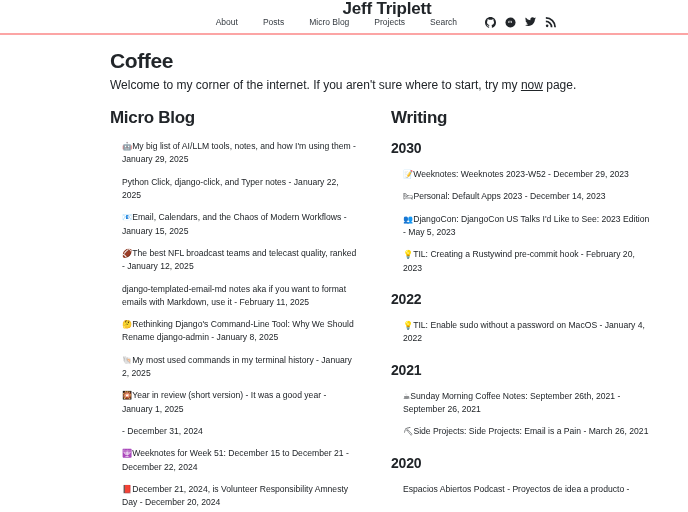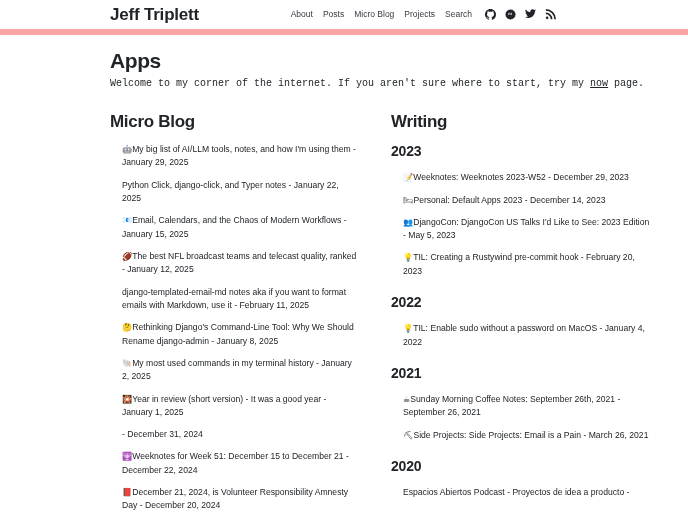--- a/index.html
+++ b/index.html
@@ -13,38 +13,39 @@
     overflow: hidden;
     background: #ffffff;
     font-family: "Liberation Sans", "DejaVu Sans", sans-serif;
     color: #212529;
     -webkit-font-smoothing: antialiased;
   }
 
   
   .site-header {
     height: 35px;
-    border-bottom: 6px solid #fca5a5;
+    border-bottom: 2px solid #fca5a5;
     display: flex;
     align-items: center;
     padding: 0 24px 0 110px;
+    flex-direction: column;
   }
   .brand {
     font-size: 17px;
     font-weight: 700;
     letter-spacing: -0.2px;
     color: #212529;
     text-decoration: none;
     line-height: 1;
   }
   .nav {
     margin-left: auto;
     display: flex;
     align-items: center;
-    gap: 10px;
+    gap: 25px;
     padding-right: 108px;
   }
   .nav a.navlink {
     font-size: 8.5px;
     color: #343a40;
     text-decoration: none;
     white-space: nowrap;
     line-height: 1;
   }
   .nav .social {
@@ -70,25 +71,24 @@
   }
   .hero-title {
     font-size: 21px;
     font-weight: 700;
     letter-spacing: -0.4px;
     margin: 0 0 5px 0;
     line-height: 1.1;
     color: #212529;
   }
   .hero-sub {
-    font-size: 10px;
+    font-size: 12px;
     line-height: 1.45;
-    margin: 0 0 20px 0;
-    color: #212529;
-    font-family: Liberation Mono, monospace;
+    margin: 0 0 14px 0;
+    color: #212529;
   }
   .hero-sub a {
     color: #212529;
     text-decoration: underline;
   }
 
   .columns {
     display: flex;
     gap: 0;
   }
@@ -172,21 +172,21 @@
             <path d="M1.25 5.2v2.5a7.05 7.05 0 0 1 7.05 7.05h2.5A9.55 9.55 0 0 0 1.25 5.2z"></path>
             <path d="M1.25 0v2.5A12.25 12.25 0 0 1 13.5 14.75H16A14.75 14.75 0 0 0 1.25 0z"></path>
           </svg>
       </a>
     </span>
   </nav>
 </header>
 
 <main class="page">
 
-  <h1 class="hero-title">Apps</h1>
+  <h1 class="hero-title">Coffee</h1>
   <p class="hero-sub"><span>Welcome to my corner of the internet. If you aren't sure where to start, try my </span><a href="#">now</a><span> page.</span></p>
 
   <div class="columns">
 
     <section class="col col-left">
       <h2 class="section-title">Micro Blog</h2>
       <ul class="entry-list">
         <li><span class="emoji">🤖</span><a href="#">My big list of AI/LLM tools, notes, and how I'm using them - January 29, 2025</a></li>
         <li><span class="emoji"></span><a href="#">Python Click, django-click, and Typer notes - January 22, 2025</a></li>
         <li><span class="emoji">📧</span><a href="#">Email, Calendars, and the Chaos of Modern Workflows - January 15, 2025</a></li>
@@ -199,21 +199,21 @@
         <li><span class="emoji">🕎</span><a href="#">Weeknotes for Week 51: December 15 to December 21 - December 22, 2024</a></li>
         <li><span class="emoji">📕</span><a href="#">December 21, 2024, is Volunteer Responsibility Amnesty Day - December 20, 2024</a></li>
         <li><span class="emoji"></span><a href="#">Default Apps 2024 - December 19, 2024</a></li>
 
       </ul>
     </section>
 
     <section class="col col-right">
       <h2 class="section-title">Writing</h2>
 
-      <h3 class="year-title">2023</h3>
+      <h3 class="year-title">2030</h3>
       <ul class="entry-list">
         <li><span class="emoji">📝</span><a href="#">Weeknotes: Weeknotes 2023-W52 - December 29, 2023</a></li>
         <li><span class="emoji">🛏</span><a href="#">Personal: Default Apps 2023 - December 14, 2023</a></li>
         <li><span class="emoji">👥</span><a href="#">DjangoCon: DjangoCon US Talks I'd Like to See: 2023 Edition - May 5, 2023</a></li>
         <li><span class="emoji">💡</span><a href="#">TIL: Creating a Rustywind pre-commit hook - February 20, 2023</a></li>
       </ul>
 
       <h3 class="year-title spaced">2022</h3>
       <ul class="entry-list">
         <li><span class="emoji">💡</span><a href="#">TIL: Enable sudo without a password on MacOS - January 4, 2022</a></li>

